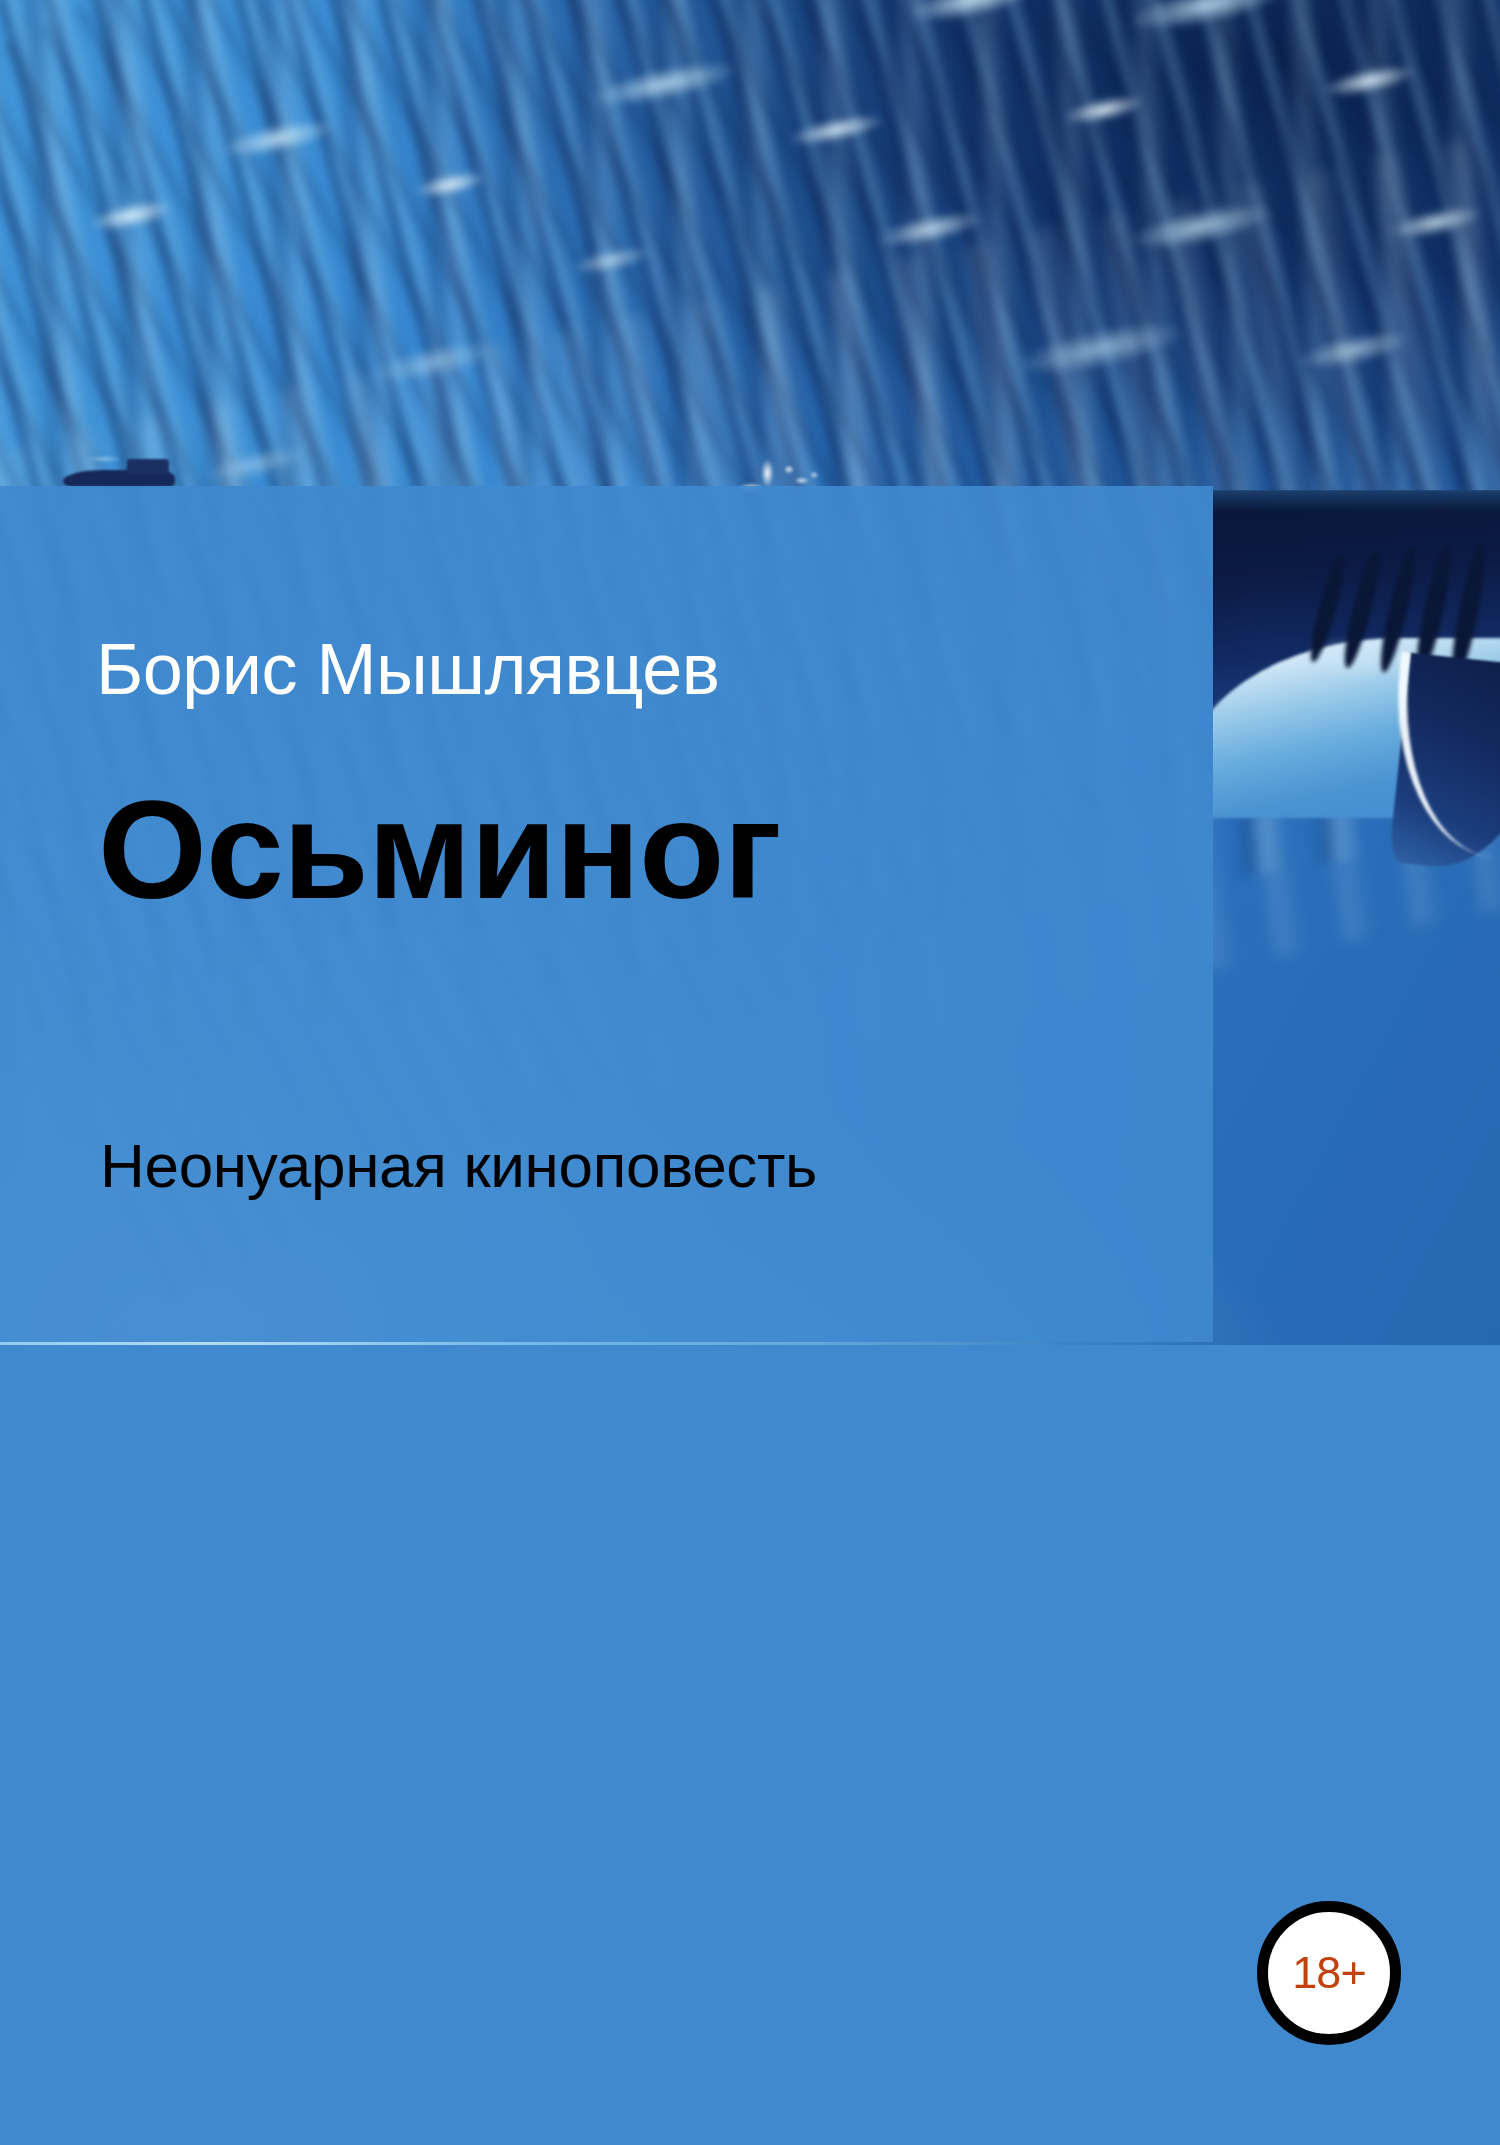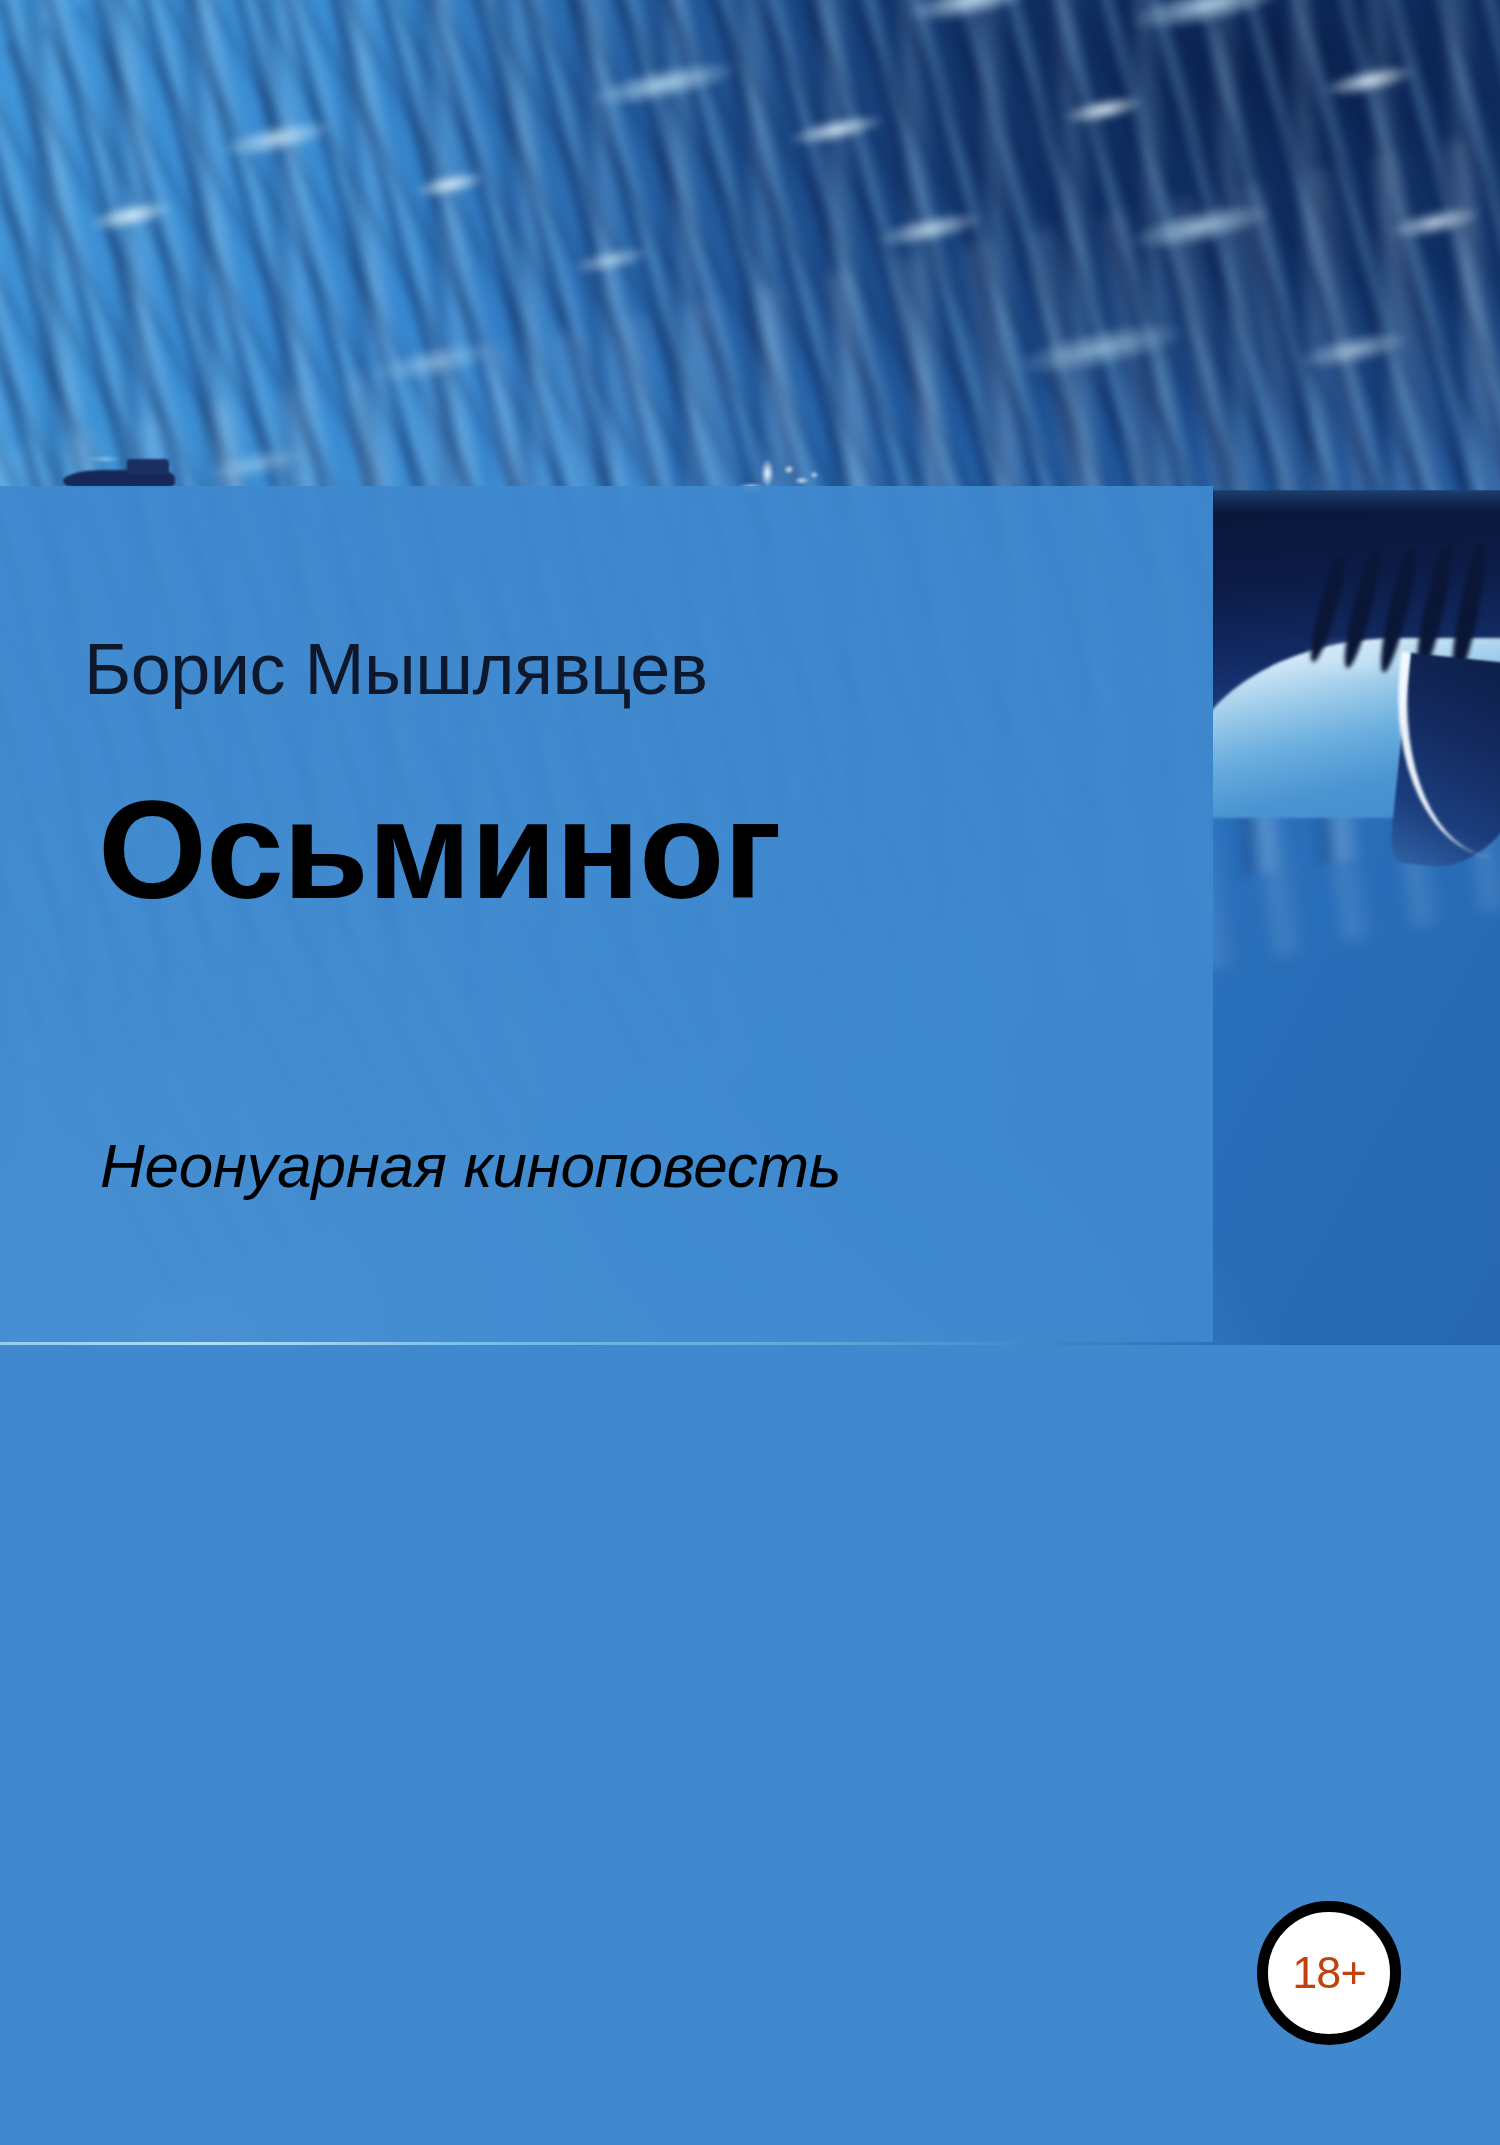--- a/index.html
+++ b/index.html
@@ -270,25 +270,25 @@
     left: 0;
     top: 486px;
     width: 1213px;
     height: 856px;
     background: rgba(64, 137, 207, 0.93);
   }
 
   
   .author {
     position: absolute;
-    left: 84px;
+    left: 96px;
     top: 628px;
     font-size: 72px;
     font-weight: 400;
-    color: #0f172a;
+    color: #ffffff;
     letter-spacing: -0.5px;
     white-space: nowrap;
   }
   .title {
     position: absolute;
     left: 98px;
     top: 776px;
     font-size: 140px;
     font-weight: 700;
     color: #000000;
@@ -298,21 +298,20 @@
   }
   .subtitle {
     position: absolute;
     left: 100px;
     top: 1130px;
     font-size: 62px;
     font-weight: 400;
     color: #000000;
     letter-spacing: -0.3px;
     white-space: nowrap;
-    font-style: italic;
   }
 
   
   .age-badge {
     position: absolute;
     left: 1257px;
     top: 1901px;
     width: 144px;
     height: 144px;
     border-radius: 50%;

